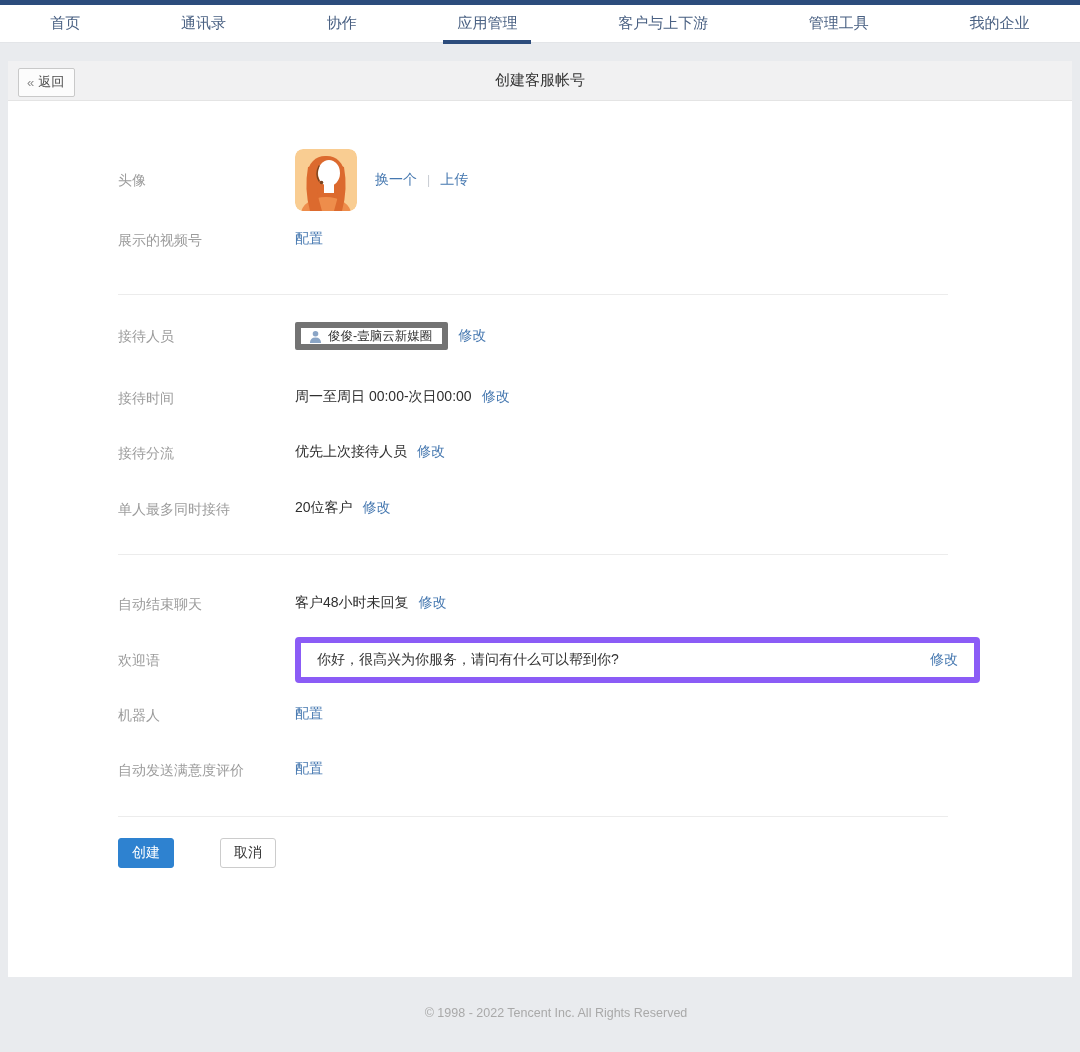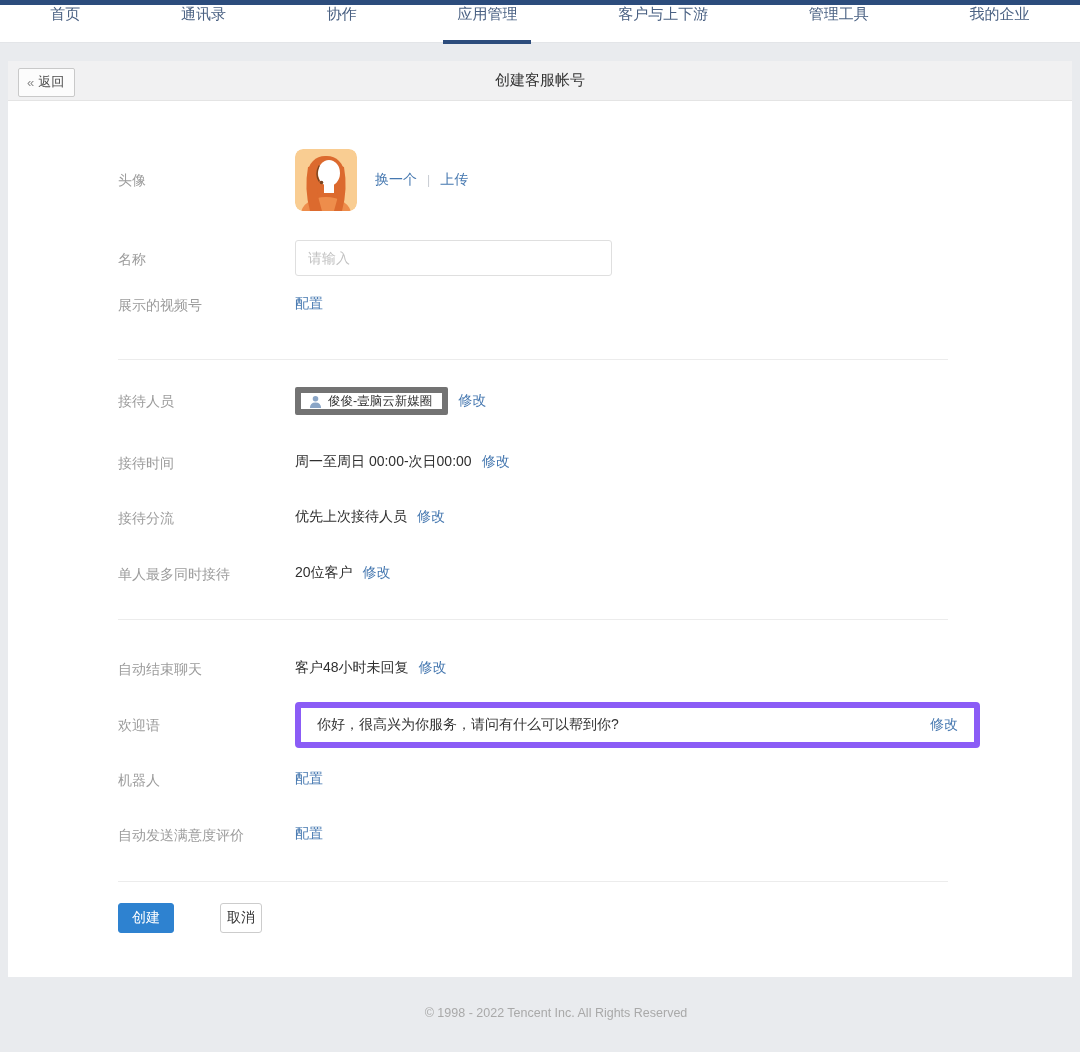--- a/index.html
+++ b/index.html
@@ -11,21 +11,21 @@
   }
   a { text-decoration:none; cursor:pointer; }
 
   
   .top-strip { height:5px; background:#2c4c7c; }
   .topnav {
     height:38px; background:#fff; border-bottom:1px solid #e3e5e8;
     display:flex; justify-content:space-around; align-items:center;
   }
   .nav-item {
-    position:relative; height:38px; display:flex; align-items:flex-start;
+    position:relative; height:38px; display:flex; align-items:center;
     padding:0 6px; font-size:15px; color:#4a6183; cursor:pointer;
   }
   .nav-item .underline {
     display:none; position:absolute; left:50%; transform:translateX(-50%);
     bottom:-1px; width:88px; height:4px; background:#2c4c7c;
   }
   .nav-item.active .underline { display:block; }
 
   
   .card { margin:18px 8px 0 8px; }
@@ -83,21 +83,21 @@
   }
   .welcome-box .msg { flex:1; font-size:14px; color:#333; }
 
   .btn-primary {
     background:#2e82d0; color:#fff; border:1px solid #2e82d0; border-radius:3px;
     font-size:14px; padding:5px 13px; cursor:pointer;
     font-family:"Liberation Sans","DejaVu Sans",sans-serif;
   }
   .btn-plain {
     background:#fff; color:#333; border:1px solid #cccccc; border-radius:3px;
-    font-size:14px; padding:5px 6px; margin-left:14px; cursor:pointer;
+    font-size:14px; padding:5px 13px; margin-left:14px; cursor:pointer;
     font-family:"Liberation Sans","DejaVu Sans",sans-serif;
   }
 
   
   .footer { text-align:center; padding-top:22px; }
   .footer-links { font-size:13px; color:#9a9a9a; }
   .footer-links a { color:#9a9a9a; }
   .footer-links .fpipe { color:#c4c4c4; margin:0 8px; }
   .footer-links .caret { font-size:9px; color:#9a9a9a; margin-left:3px; }
   .copyright { font-size:12.5px; color:#a9a9a9; margin-top:7px;padding-left:32px; }
@@ -164,26 +164,20 @@
           <circle cx="26.5" cy="33.5" r="1.8" fill="#7a4520"></circle>
         </svg>
         <div class="avatar-links">
           <a class="link">换一个</a>
           <span class="pipe">|</span>
           <a class="link">上传</a>
         </div>
       </div>
     </div>
 
-    <div class="row" style="margin-top:29px">
-      <div class="label" style="padding-top:9px">名称</div>
-      <div class="control">
-        <input class="name-input" type="text" placeholder="请输入" style="">
-      </div>
-    </div>
 
     <div class="row" style="margin-top:19px">
       <div class="label">展示的视频号</div>
       <div class="control">
         <a class="link">配置</a>
       </div>
     </div>
 
     <div class="divider" style="margin-top:44px"></div>
 

